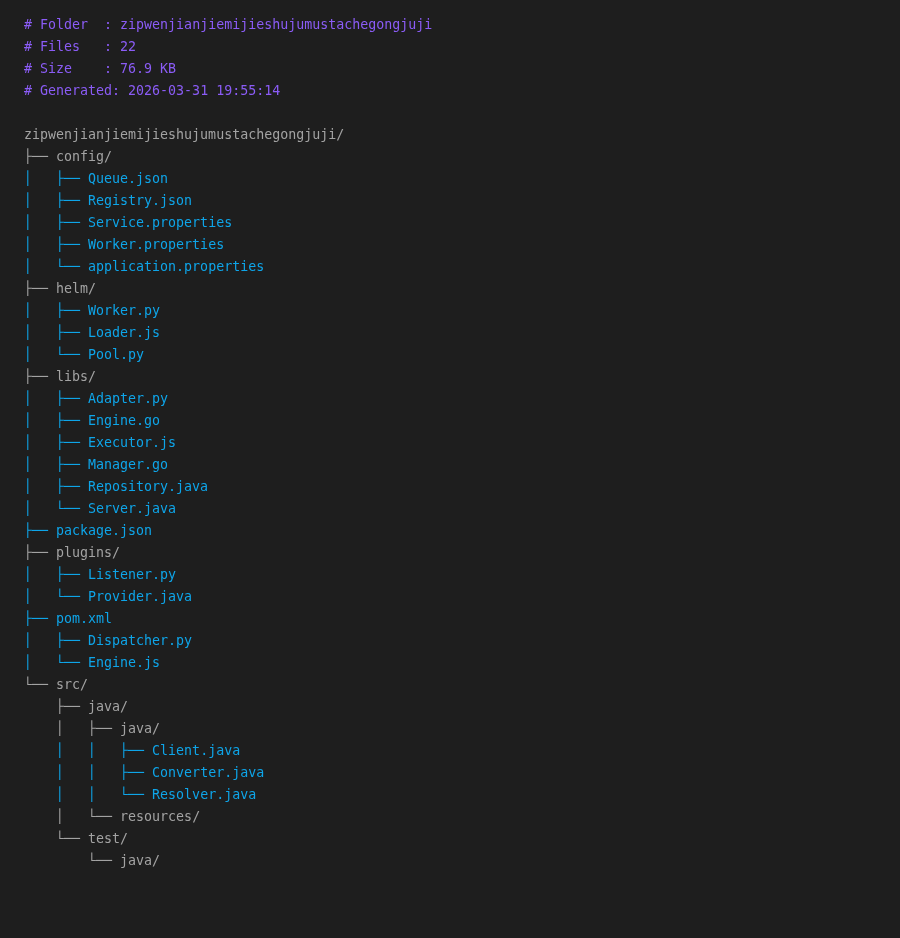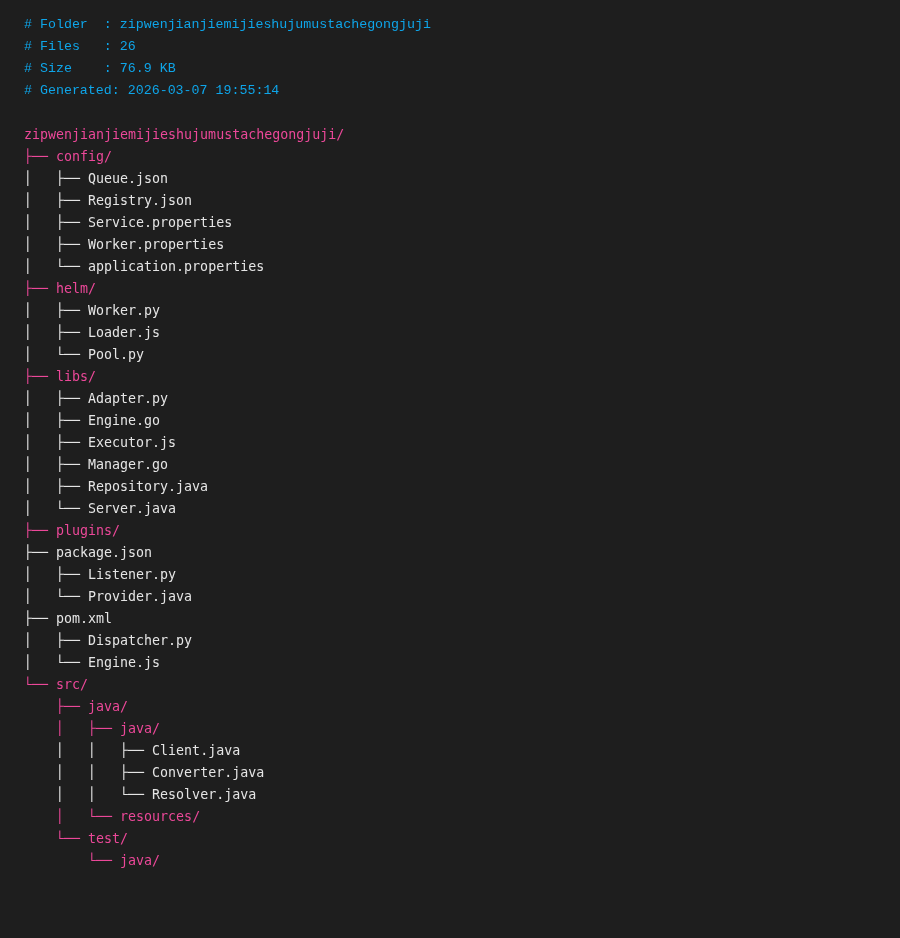--- a/index.html
+++ b/index.html
@@ -4,55 +4,55 @@
 <style>
   html, body { margin:0; padding:0; }
   body {
     width:900px; height:938px; overflow:hidden;
     background:#1e1e1e;
     font-family:"DejaVu Sans Mono", "Liberation Mono", monospace;
     font-size:13.3px;
   }
   .wrap { position:absolute; left:24px; top:14px; }
   .line { height:22px; line-height:22px; white-space:pre; }
-  .meta { color:#0ea5e9;font-family:Liberation Mono, monospace; }
-  .dir { color:#ec4899; }
-  .file { color:#e5e5e5; }
+  .meta { color:#8b5cf6; }
+  .dir { color:#a3a3a3; }
+  .file { color:#0ea5e9; }
   .blank { height:22px; }
 </style>
 </head>
 <body>
 
 <div class="wrap">
   <div class="line meta"><span># Folder  : </span><span>zipwenjianjiemijieshujumustachegongjuji</span></div>
-  <div class="line meta"><span># Files   : </span><span>26</span></div>
+  <div class="line meta"><span># Files   : </span><span>22</span></div>
   <div class="line meta"><span># Size    : </span><span>76.9 KB</span></div>
-  <div class="line meta"><span># Generated: </span><span>2026-03-07 19:55:14</span></div>
+  <div class="line meta"><span># Generated: </span><span>2026-03-31 19:55:14</span></div>
   <div class="blank"></div>
   <div id="tree">
       <div class="line dir"><span></span><span>zipwenjianjiemijieshujumustachegongjuji/</span></div>
       <div class="line dir"><span>├── </span><span>config/</span></div>
       <div class="line file"><span>│   ├── </span><span>Queue.json</span></div>
       <div class="line file"><span>│   ├── </span><span>Registry.json</span></div>
       <div class="line file"><span>│   ├── </span><span>Service.properties</span></div>
       <div class="line file"><span>│   ├── </span><span>Worker.properties</span></div>
       <div class="line file"><span>│   └── </span><span>application.properties</span></div>
       <div class="line dir"><span>├── </span><span>helm/</span></div>
       <div class="line file"><span>│   ├── </span><span>Worker.py</span></div>
       <div class="line file"><span>│   ├── </span><span>Loader.js</span></div>
       <div class="line file"><span>│   └── </span><span>Pool.py</span></div>
       <div class="line dir"><span>├── </span><span>libs/</span></div>
       <div class="line file"><span>│   ├── </span><span>Adapter.py</span></div>
       <div class="line file"><span>│   ├── </span><span>Engine.go</span></div>
       <div class="line file"><span>│   ├── </span><span>Executor.js</span></div>
       <div class="line file"><span>│   ├── </span><span>Manager.go</span></div>
       <div class="line file"><span>│   ├── </span><span>Repository.java</span></div>
       <div class="line file"><span>│   └── </span><span>Server.java</span></div>
+      <div class="line file"><span>├── </span><span>package.json</span></div>
       <div class="line dir"><span>├── </span><span>plugins/</span></div>
-      <div class="line file"><span>├── </span><span>package.json</span></div>
       <div class="line file"><span>│   ├── </span><span>Listener.py</span></div>
       <div class="line file"><span>│   └── </span><span>Provider.java</span></div>
       <div class="line file"><span>├── </span><span>pom.xml</span></div>
       <div class="line file"><span>│   ├── </span><span>Dispatcher.py</span></div>
       <div class="line file"><span>│   └── </span><span>Engine.js</span></div>
       <div class="line dir"><span>└── </span><span>src/</span></div>
       <div class="line dir"><span>    ├── </span><span>java/</span></div>
       <div class="line dir"><span>    │   ├── </span><span>java/</span></div>
       <div class="line file"><span>    │   │   ├── </span><span>Client.java</span></div>
       <div class="line file"><span>    │   │   ├── </span><span>Converter.java</span></div>

